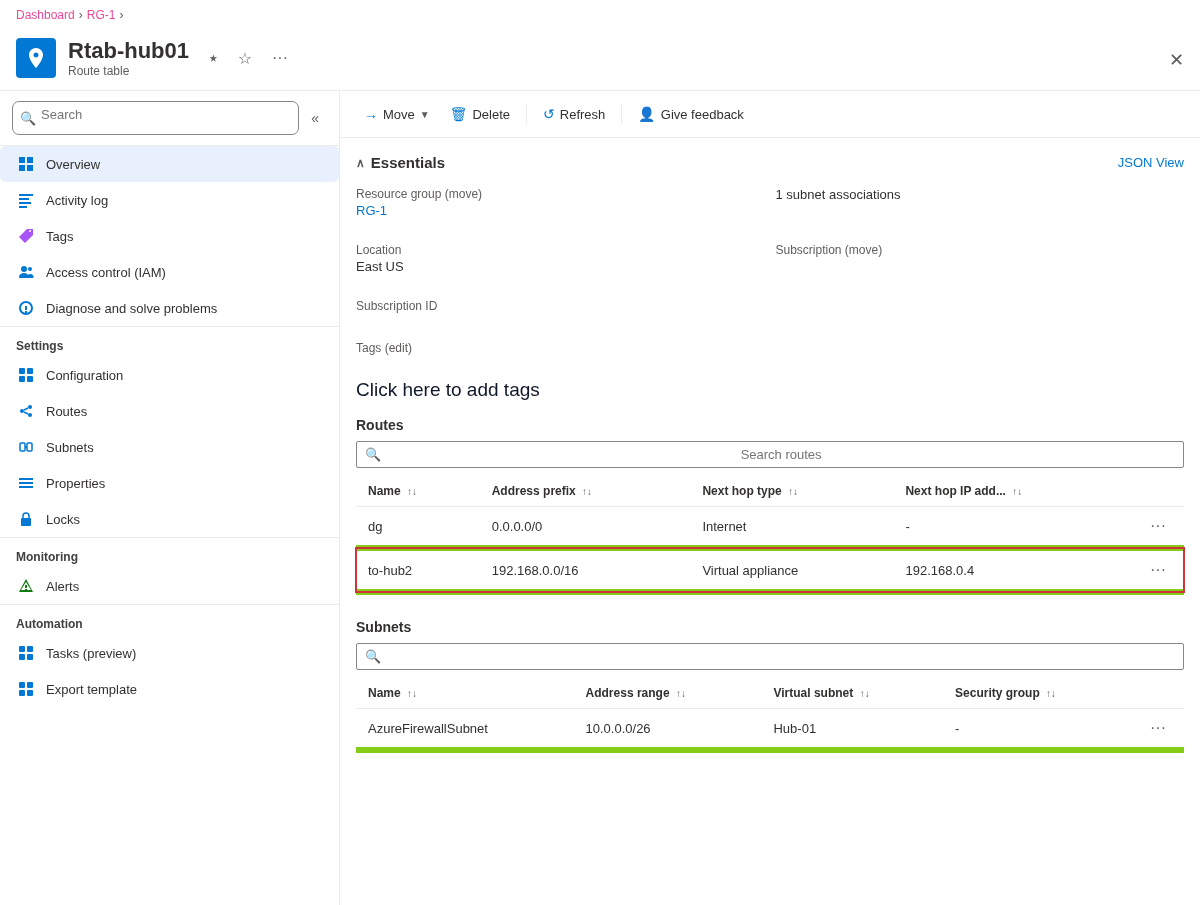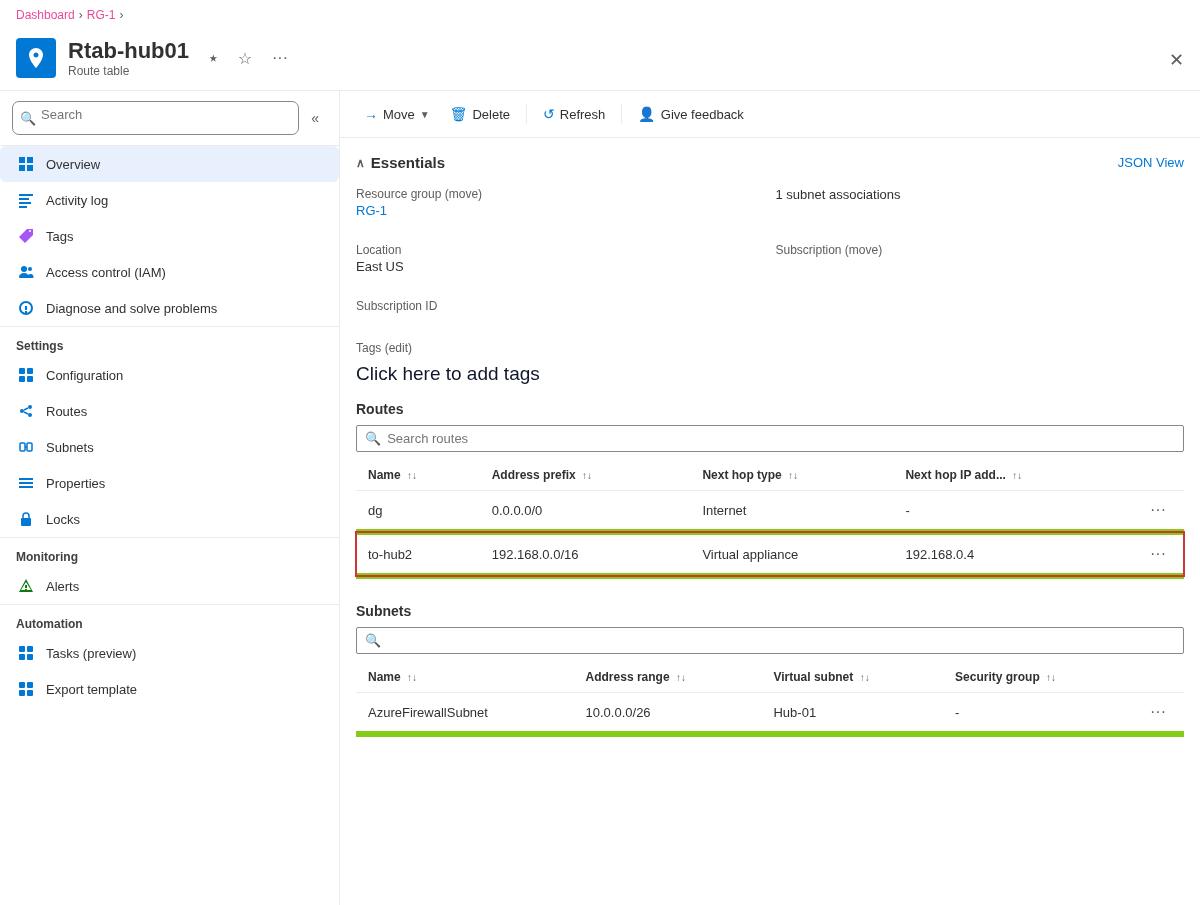--- a/index.html
+++ b/index.html
@@ -58,29 +58,29 @@
     .section-title .chevron { font-size: 12px; color: #605e5c; }
     .json-view-link { color: #0078d4; text-decoration: none; font-size: 13px; cursor: pointer; }
 
     .essentials-grid { display: grid; grid-template-columns: 1fr 1fr; gap: 11px; margin-bottom: 16px; }
     .essentials-item { padding: 4px 0 10px; }
     .essentials-label { font-size: 12px; color: #605e5c; margin-bottom: 2px; }
     .essentials-value { font-size: 13px; color: #323130; }
     .essentials-value a { color: #0078d4; text-decoration: none; }
 
     
-    .tags-row { display: flex; align-items: center; gap: 6px; margin-bottom: 8px; }
+    .tags-row { display: flex; align-items: center; gap: 6px; margin-bottom: 24px; }
     .tags-label { font-size: 12px; color: #605e5c; }
     .tags-add-link { color: #0f172a; text-decoration: none; font-size: 19px; display: block; }
 
     
     .routes-section { margin-bottom: 24px; }
     .routes-title { font-size: 14px; font-weight: 600; color: #323130; margin-bottom: 8px; }
     .search-box { display: flex; align-items: center; border: 1px solid #8a8886; border-radius: 2px; padding: 5px 8px; margin-bottom: 8px; gap: 6px; background: #fff; }
-    .search-box input { border: none; outline: none; flex: 1; font-size: 13px; }
+    .search-box input { border: none; outline: none; flex: 1; font-size: 13px; text-align: center; }
     .search-box .s-icon { color: #605e5c; font-size: 13px; }
 
     
     .data-table { width: 100%; border-collapse: collapse; }
     .data-table th { text-align: left; padding: 8px 12px; font-size: 12px; font-weight: 600; color: #323130; border-bottom: 1px solid #edebe9; white-space: nowrap; }
     .data-table th .sort-icon { color: #605e5c; font-size: 10px; margin-left: 3px; }
     .data-table td { padding: 8px 12px; font-size: 13px; color: #323130; border-bottom: 6px solid #84cc16; }
     .more-btn { background: none; border: none; cursor: pointer; color: #605e5c; font-size: 16px; padding: 2px 6px; }
 
     

